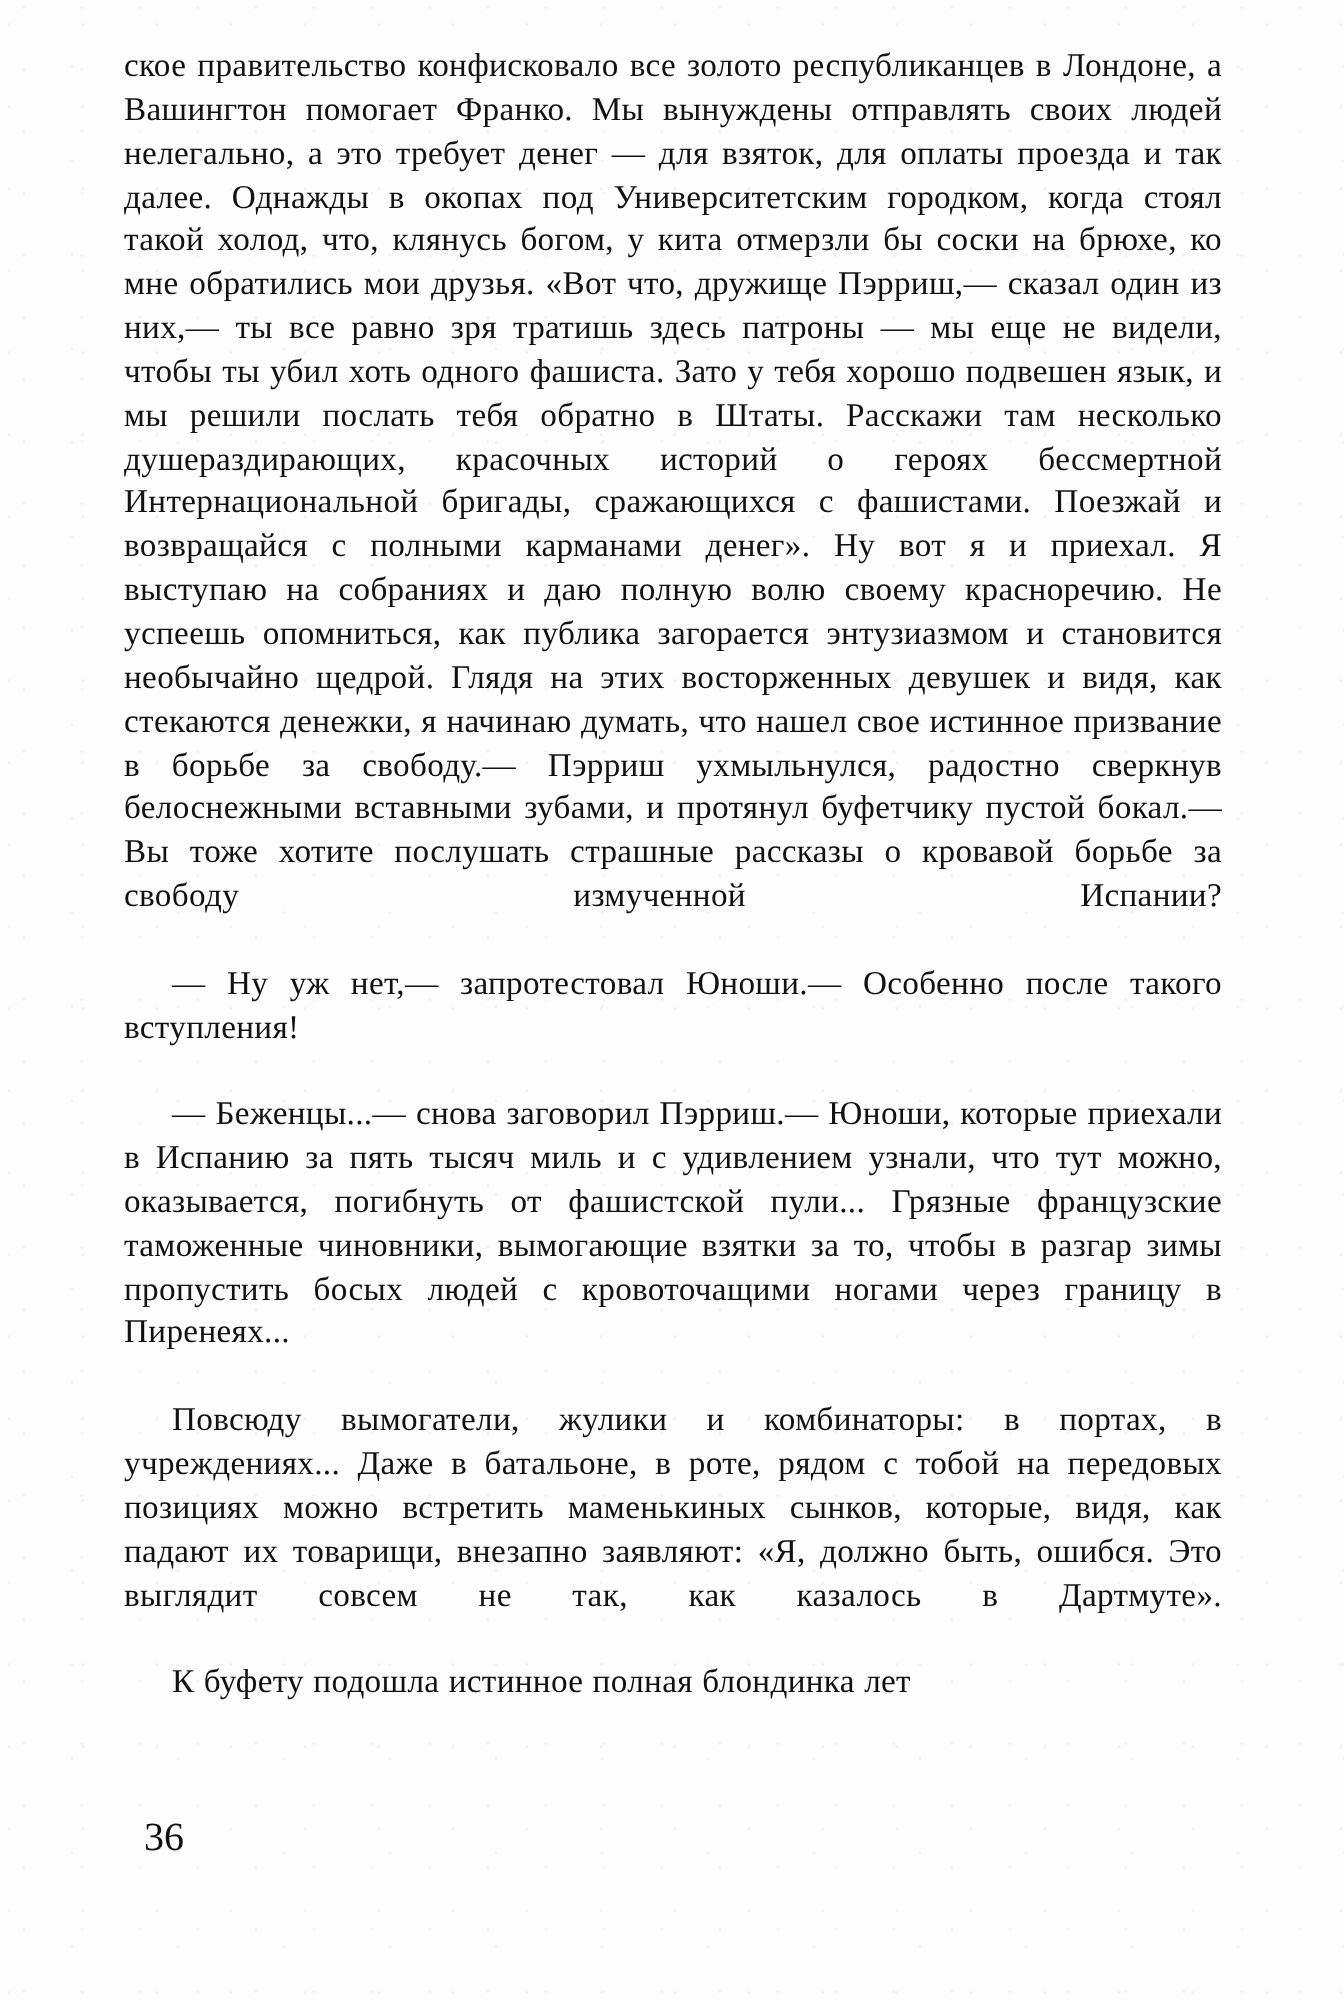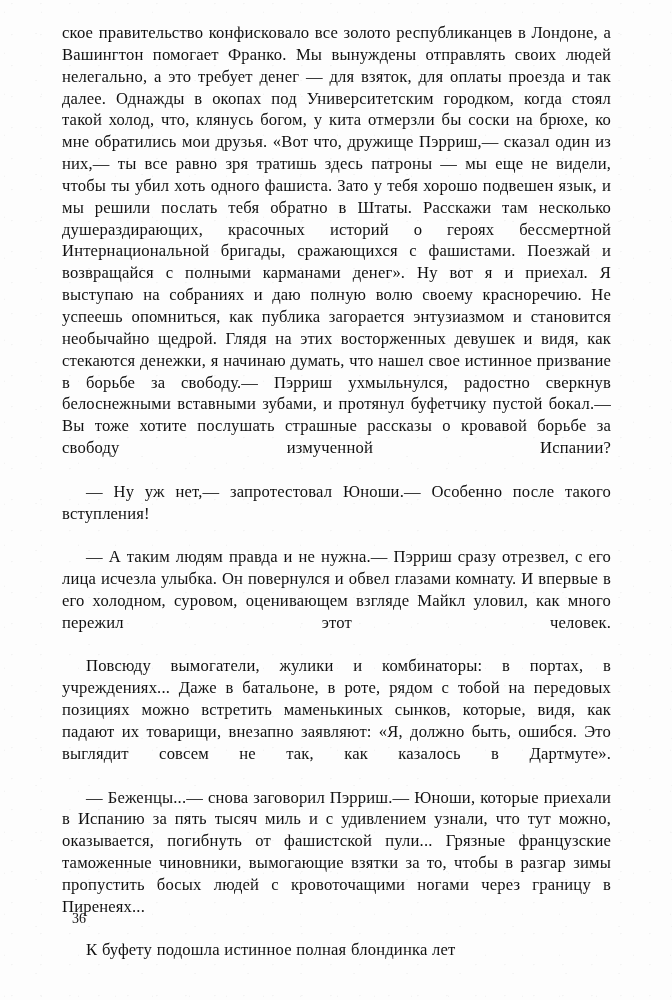--- a/index.html
+++ b/index.html
@@ -53,21 +53,21 @@
     content: "";
     display: inline-block;
     width: 100%;
   }
   .para.nostretch::after { display: none; }
 
   .page-number {
     position: absolute;
     left: 72px;
     top: 909px;
-    font-size: 14px;
+    font-size: 20px;
     line-height: 20px;
     color: #111111;
     font-family: "Liberation Serif", "DejaVu Serif", serif;
   }
 
   
   .grain {
     position: absolute;
     left: 0; top: 0;
     width: 672px; height: 1000px;
@@ -81,22 +81,21 @@
   }
 </style>
 </head>
 <body>
 
 <div class="page">
 
   <div class="text-column">
     <p class="para">ское правительство конфисковало все золото республиканцев в Лондоне, а Вашингтон помогает Франко. Мы вынуждены отправлять своих людей нелегально, а это требует денег — для взяток, для оплаты проезда и так далее. Однажды в окопах под Университетским городком, когда стоял такой холод, что, клянусь богом, у кита отмерзли бы соски на брюхе, ко мне обратились мои друзья. «Вот что, дружище Пэрриш,— сказал один из них,— ты все равно зря тратишь здесь патроны — мы еще не видели, чтобы ты убил хоть одного фашиста. Зато у тебя хорошо подвешен язык, и мы решили послать тебя обратно в Штаты. Расскажи там несколько душераздирающих, красочных историй о героях бессмертной Интернациональной бригады, сражающихся с фашистами. Поезжай и возвращайся с полными карманами денег». Ну вот я и приехал. Я выступаю на собраниях и даю полную волю своему красноречию. Не успеешь опомниться, как публика загорается энтузиазмом и становится необычайно щедрой. Глядя на этих восторженных девушек и видя, как стекаются денежки, я начинаю думать, что нашел свое истинное призвание в борьбе за свободу.— Пэрриш ухмыльнулся, радостно сверкнув белоснежными вставными зубами, и протянул буфетчику пустой бокал.— Вы тоже хотите послушать страшные рассказы о кровавой борьбе за свободу измученной Испании?</p>
     <p class="para indent">— Ну уж нет,— запротестовал Юноши.— Особенно после такого вступления!</p>
-    <p class="para indent">— А таким людям правда и не нужна.— Пэрриш сразу отрезвел, с его лица исчезла улыбка. Он повернулся и обвел глазами комнату. И впервые в его холодном, суровом, оценивающем взгляде Майкл уловил, как много пережил этот человек.</p>
+    <p class="para indent">— Беженцы...— снова заговорил Пэрриш.— Юноши, которые приехали в Испанию за пять тысяч миль и с удивлением узнали, что тут можно, оказывается, погибнуть от фашистской пули... Грязные французские таможенные чиновники, вымогающие взятки за то, чтобы в разгар зимы пропустить босых людей с кровоточащими ногами через границу в Пиренеях...</p>
     <p class="para indent">Повсюду вымогатели, жулики и комбинаторы: в портах, в учреждениях... Даже в батальоне, в роте, рядом с тобой на передовых позициях можно встретить маменькиных сынков, которые, видя, как падают их товарищи, внезапно заявляют: «Я, должно быть, ошибся. Это выглядит совсем не так, как казалось в Дартмуте».</p>
-    <p class="para indent">— Беженцы...— снова заговорил Пэрриш.— Юноши, которые приехали в Испанию за пять тысяч миль и с удивлением узнали, что тут можно, оказывается, погибнуть от фашистской пули... Грязные французские таможенные чиновники, вымогающие взятки за то, чтобы в разгар зимы пропустить босых людей с кровоточащими ногами через границу в Пиренеях...</p>
     <p class="para indent nostretch">К буфету подошла истинное полная блондинка лет</p>
   </div>
 
   <div class="page-number">36</div>
 
   <div class="grain"></div>
 </div>
 
 </body></html>

